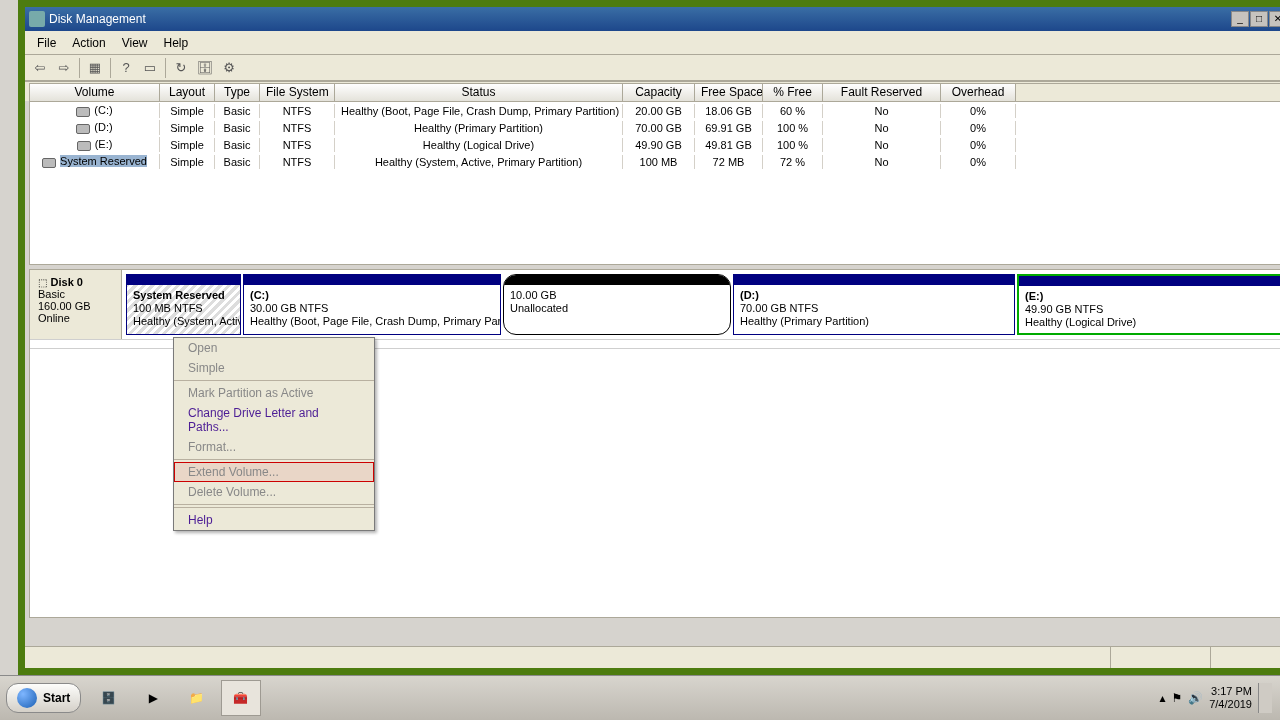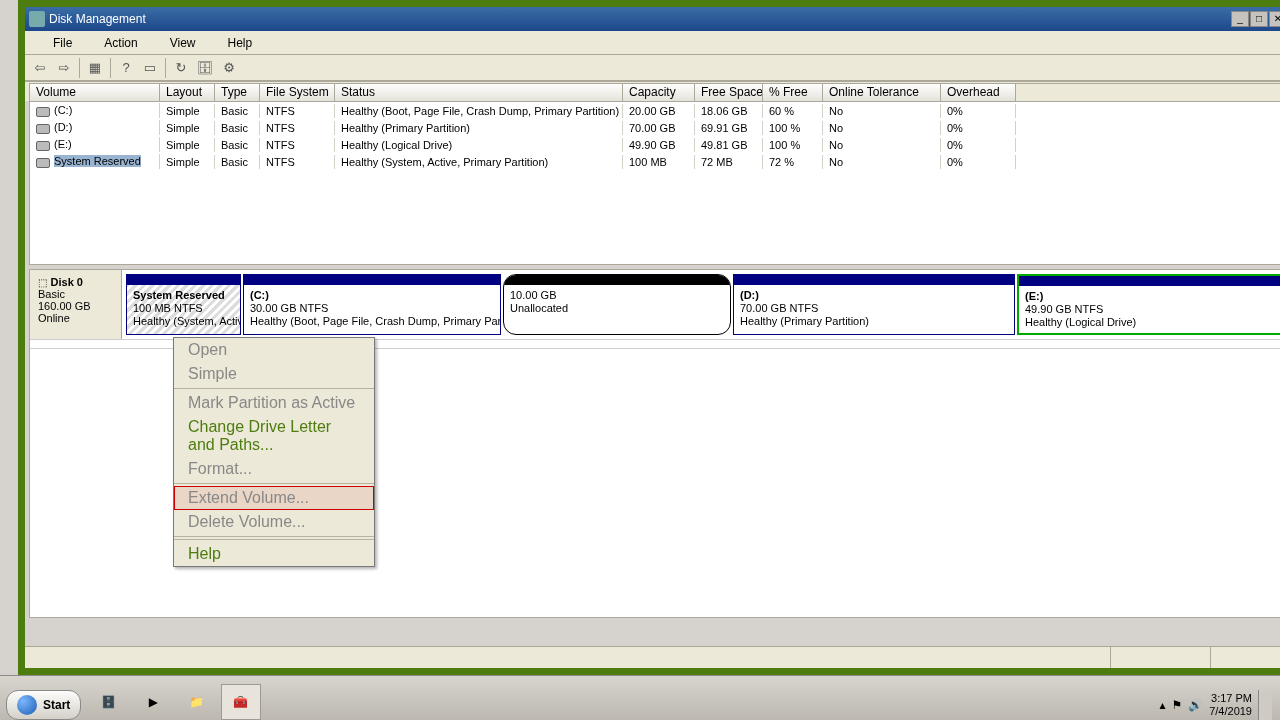--- a/index.html
+++ b/index.html
@@ -3,54 +3,54 @@
 <meta charset="utf-8">
 <style>
   * { box-sizing: border-box; font-family: "Segoe UI", Tahoma, sans-serif; }
   html, body { margin:0; padding:0; width:1280px; height:720px; overflow:hidden; background:#d6d3ce; }
   .window { position:absolute; left:18px; top:0; width:1280px; height:675px; background:#d6d3ce; border:7px solid #4d7c0f; }
   .titlebar { height:24px; background:linear-gradient(to bottom,#3a6ea5,#1d478b); color:#fff; display:flex; align-items:center; padding:0 4px; font-size:12px; }
   .titlebar .icon { width:16px; height:16px; margin-right:4px; background:#7aa; border-radius:2px; display:inline-block;}
   .titlebar .spacer { flex:1; }
   .winbtn { width:18px; height:16px; margin-left:1px; background:#c6c3be; border:1px solid #888; color:#000; font-size:10px; line-height:14px; text-align:center; cursor:default;}
   .menubar { height:24px; background:#ece9d8; border-bottom:1px solid #aca899; display:flex; align-items:center; font-size:12px; padding:0 4px;}
-  .menubar .menuitem { padding:2px 8px; cursor:default;margin-left:16px;}
+  .menubar .menuitem { padding:2px 8px; cursor:default;}
   .toolbar { height:26px; background:#ece9d8; border-bottom:1px solid #aca899; display:flex; align-items:center; padding:0 4px; gap:2px;}
   .toolbar .tbtn { width:22px; height:22px; border:1px solid transparent; display:flex; align-items:center; justify-content:center; font-size:13px; color:#555; cursor:default;}
   .toolbar .sep { width:1px; height:20px; background:#aca899; margin:0 2px;}
   .panes { position:absolute; left:4px; right:4px; top:76px; bottom:50px; display:flex; flex-direction:column; gap:4px;}
   .listpane { height:182px; border:1px solid #aca899; background:#fff; overflow:hidden;}
   .listhead { display:flex; background:#ece9d8; border-bottom:1px solid #aca899; font-size:12px; height:18px; }
-  .listhead .col, .listrow .col { padding:1px 6px; border-right:1px solid #d4d0c8; overflow:hidden; white-space:nowrap; }
+  .listhead .col, .listrow .col { padding:1px 6px; border-right:1px solid #d4d0c8; overflow:hidden; white-space:nowrap;text-align:center; }
   .listhead .col { background:linear-gradient(#fefefe,#e4e2da); border-right:1px solid #aca899;}
   .listrows { font-size:11px; }
   .listrow { display:flex; height:17px; align-items:center; }
   .listrow.selected .col:first-child span.lbl { background:#99b4d1; }
   .driveicon { width:14px; height:10px; background:#bbb; border:1px solid #666; display:inline-block; margin-right:4px; vertical-align:middle; border-radius:2px;}
   .graphical { flex:1; border:1px solid #aca899; background:#fff; position:relative; overflow:hidden;}
   .diskrow { display:flex; border-bottom:1px solid #cfcfcf; }
   .dheader { width:100px; padding:6px 8px; font-size:11px; background:#ece9d8; border-right:1px solid #aca899; }
   .dheader b { font-size:11px; }
   .partarea { flex:1; display:flex; padding:4px; gap:2px;}
   .part { font-size:11px; padding:4px 6px; position:relative; overflow:hidden; white-space:nowrap; }
   .part .topbar { position:absolute; left:0; right:0; top:0; height:10px; }
   .part.primary { border:1px solid #000080;} .part.primary .topbar{background:#000080;}
   .part.unalloc { border:1px solid #000;} .part.unalloc .topbar{background:#000;}
   .part.logical { border:2px solid #0a0;} .part.logical .topbar{background:#000080;}
   .part .pbody { margin-top:10px; line-height:13px;}
   .legend { height:20px; border-top:1px solid #aca899; background:#ece9d8; font-size:11px; display:flex; align-items:center; padding:0 6px; gap:6px;}
   .legend .sw { width:12px; height:12px; display:inline-block; border:1px solid #000; margin-right:2px; vertical-align:middle;}
   .statusbar { position:absolute; left:0; right:0; bottom:0; height:22px; background:#ece9d8; border-top:1px solid #aca899; display:flex; font-size:11px;}
   .statusbar div{ border-right:1px solid #aca899; padding:2px 6px;}
-  .contextmenu { position:absolute; left:148px; top:330px; width:202px; background:#ece9d8; border:1px solid #7a7a7a; box-shadow:2px 2px 3px rgba(0,0,0,.3); font-size:16px; }
-  .contextmenu .mi { padding:3px 14px; color:#4d7c0f; cursor:default;}
+  .contextmenu { position:absolute; left:148px; top:330px; width:202px; background:#ece9d8; border:1px solid #7a7a7a; box-shadow:2px 2px 3px rgba(0,0,0,.3); font-size:12px; }
+  .contextmenu .mi { padding:3px 14px; color:#4c1d95; cursor:default;}
   .contextmenu .mi.disabled { color:#888; }
   .contextmenu .mi.highlighted { border:1px solid #c00; background:rgba(200,0,0,.08); padding:2px 13px;}
   .contextmenu hr { border:none; border-top:1px solid #b8b0a0; margin:2px 0;}
-  .taskbar { position:absolute; left:0; right:0; bottom:0; height:45px; background:linear-gradient(#d8d5ce,#bcb8b0); border-top:1px solid #8a8a8a; display:flex; align-items:flex-end; font-size:12px;}
+  .taskbar { position:absolute; left:0; right:0; bottom:0; height:45px; background:linear-gradient(#d8d5ce,#bcb8b0); border-top:1px solid #8a8a8a; display:flex; align-items:center; font-size:12px;}
   .start { margin:0 6px; padding:4px 10px; background:linear-gradient(#fdfdfb,#d4d0c8); border:1px solid #8a8a8a; border-radius:12px; display:flex; align-items:center; gap:6px; font-weight:bold;}
   .start .orb{ width:20px; height:20px; border-radius:50%; background:radial-gradient(circle at 30% 30%,#7eb6ff,#1a5fb4);}
   .tbitem{ width:40px; height:36px; margin:0 2px; display:flex; align-items:center; justify-content:center; border:1px solid transparent; }
   .tbitem.active{ background:#e8e4dc; border:1px solid #9e9a92;}
   .tray { margin-left:auto; display:flex; align-items:center; padding:0 8px; gap:6px;}
   .tray .clk{ font-size:11px; text-align:right; line-height:13px;}
   .col.c-vol{width:130px}.col.c-lay{width:55px}.col.c-type{width:45px}.col.c-fs{width:75px}.col.c-stat{width:288px}.col.c-cap{width:72px}.col.c-free{width:68px}.col.c-pfree{width:60px}.col.c-fault{width:118px}.col.c-over{width:75px}
 </style>
 </head>
 <body>
@@ -90,21 +90,21 @@
     <div class="listpane">
       <div class="listhead" id="listhead">
           <div class="col c-vol">Volume</div>
           <div class="col c-lay">Layout</div>
           <div class="col c-type">Type</div>
           <div class="col c-fs">File System</div>
           <div class="col c-stat">Status</div>
           <div class="col c-cap">Capacity</div>
           <div class="col c-free">Free Space</div>
           <div class="col c-pfree">% Free</div>
-          <div class="col c-fault">Online Tolerance</div>
+          <div class="col c-fault">Fault Reserved</div>
           <div class="col c-over">Overhead</div>
         </div>
       <div class="listrows" id="listrows">
           <div class="listrow">
             <div class="col c-vol"><span class="driveicon"></span><span class="lbl">(C:)</span></div>
             <div class="col c-lay">Simple</div>
             <div class="col c-type">Basic</div>
             <div class="col c-fs">NTFS</div>
             <div class="col c-stat">Healthy (Boot, Page File, Crash Dump, Primary Partition)</div>
             <div class="col c-cap">20.00 GB</div>

